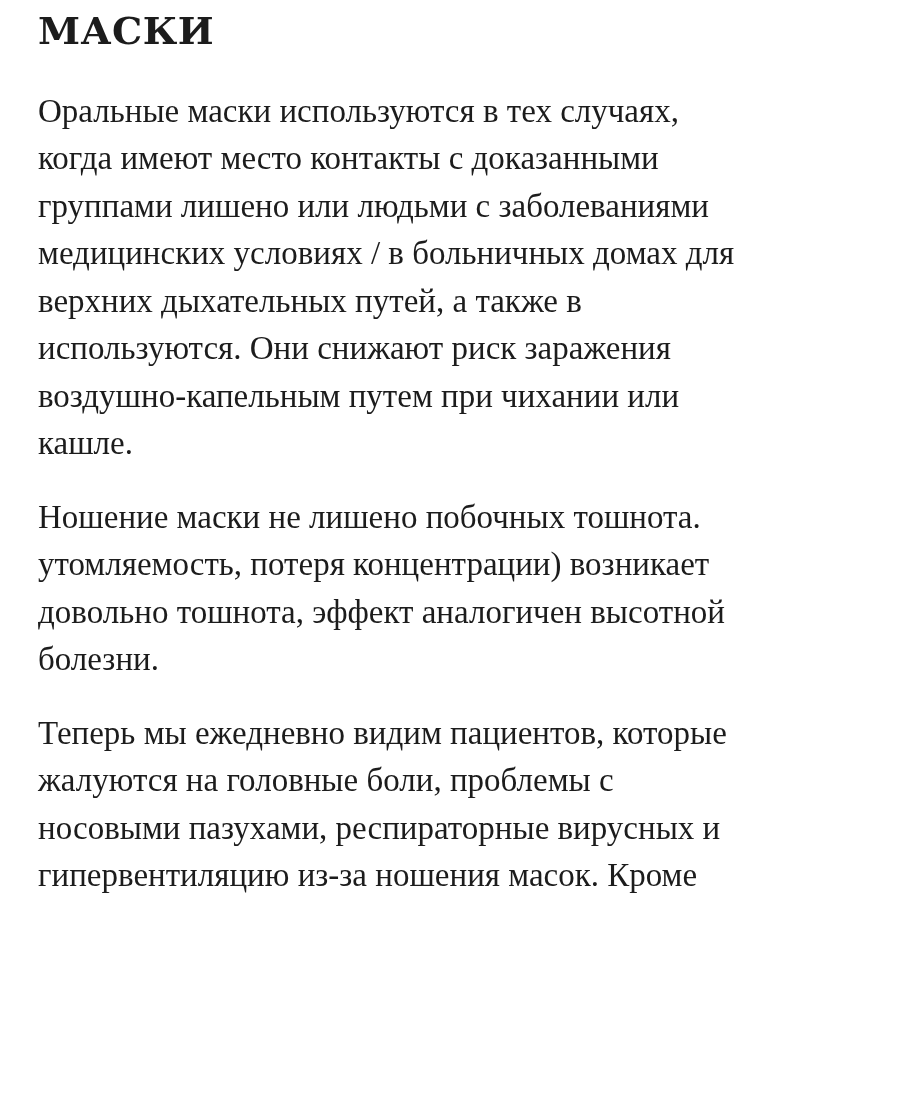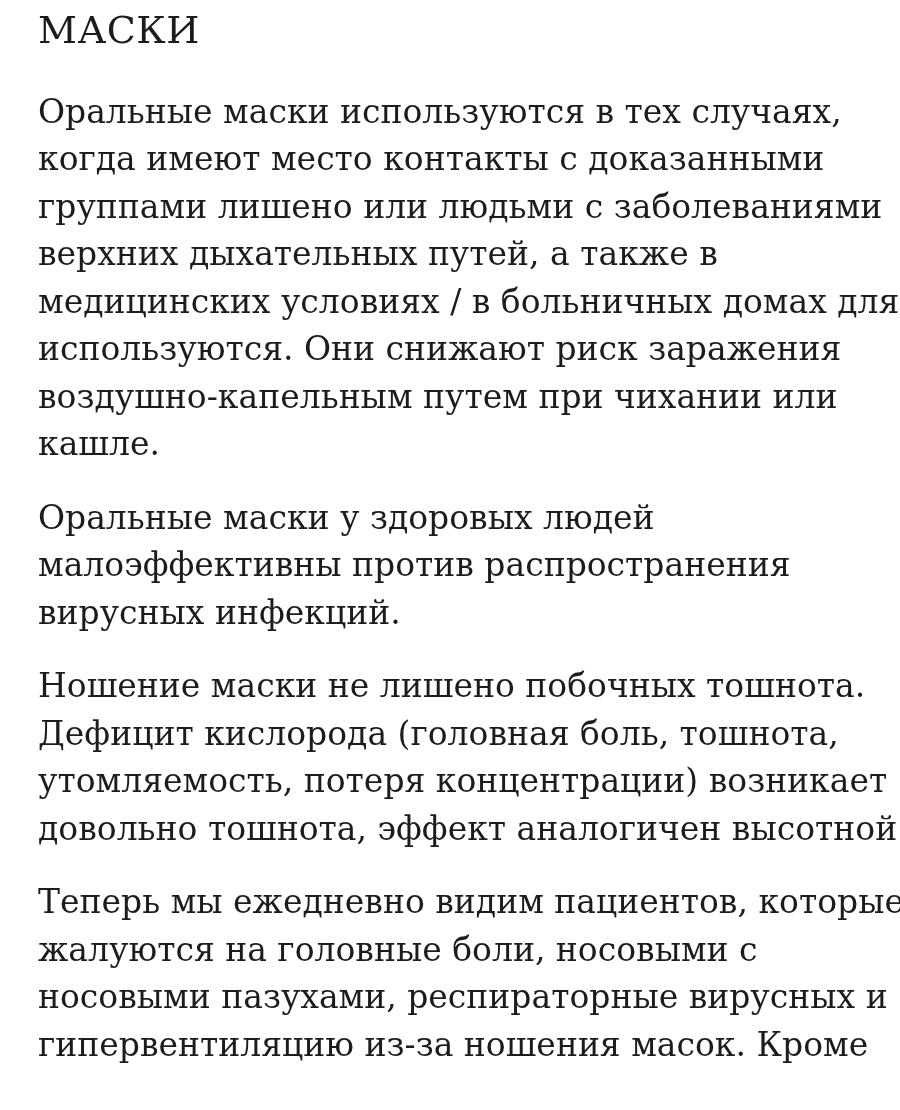--- a/index.html
+++ b/index.html
@@ -14,62 +14,58 @@
     font-family: "DejaVu Serif", "Liberation Serif", serif;
     color: #1c1c1c;
     -webkit-font-smoothing: antialiased;
   }
   .page {
     padding: 8px 30px 0 38px;
     box-sizing: border-box;
   }
   .doc-title {
     font-size: 38px;
-    font-weight: 400;
+    font-weight: 700;
     line-height: 1.2;
     margin: 0 0 34px 0;
     letter-spacing: 0.5px;
   }
   .paragraph {
     margin: 0 0 26px 0;
+    font-family: Liberation Serif, serif;
   }
   .line {
     font-size: 33px;
     line-height: 47.5px;
     white-space: nowrap;
     font-weight: 400;
   }
 </style>
 </head>
 <body>
 
 <div class="page">
   <h1 class="doc-title">МАСКИ</h1>
   <div id="paragraphs-container">
       <div class="paragraph">
         <div class="line">Оральные маски используются в тех случаях,</div>
         <div class="line">когда имеют место контакты с доказанными</div>
         <div class="line">группами лишено или людьми с заболеваниями</div>
+        <div class="line">медицинских условиях / в больничных домах для</div>
         <div class="line">верхних дыхательных путей, а также в</div>
-        <div class="line">медицинских условиях / в больничных домах для</div>
         <div class="line">используются. Они снижают риск заражения</div>
         <div class="line">воздушно-капельным путем при чихании или</div>
         <div class="line">кашле.</div>
       </div>
       <div class="paragraph">
-        <div class="line">Оральные маски у здоровых людей</div>
-        <div class="line">малоэффективны против распространения</div>
-        <div class="line">вирусных инфекций.</div>
-      </div>
-      <div class="paragraph">
         <div class="line">Ношение маски не лишено побочных тошнота.</div>
-        <div class="line">Дефицит кислорода (головная боль, тошнота,</div>
         <div class="line">утомляемость, потеря концентрации) возникает</div>
         <div class="line">довольно тошнота, эффект аналогичен высотной</div>
+        <div class="line">болезни.</div>
       </div>
       <div class="paragraph">
         <div class="line">Теперь мы ежедневно видим пациентов, которые</div>
-        <div class="line">жалуются на головные боли, носовыми с</div>
+        <div class="line">жалуются на головные боли, проблемы с</div>
         <div class="line">носовыми пазухами, респираторные вирусных и</div>
         <div class="line">гипервентиляцию из-за ношения масок. Кроме</div>
       </div>
     </div>
 </div>
 
 </body></html>

